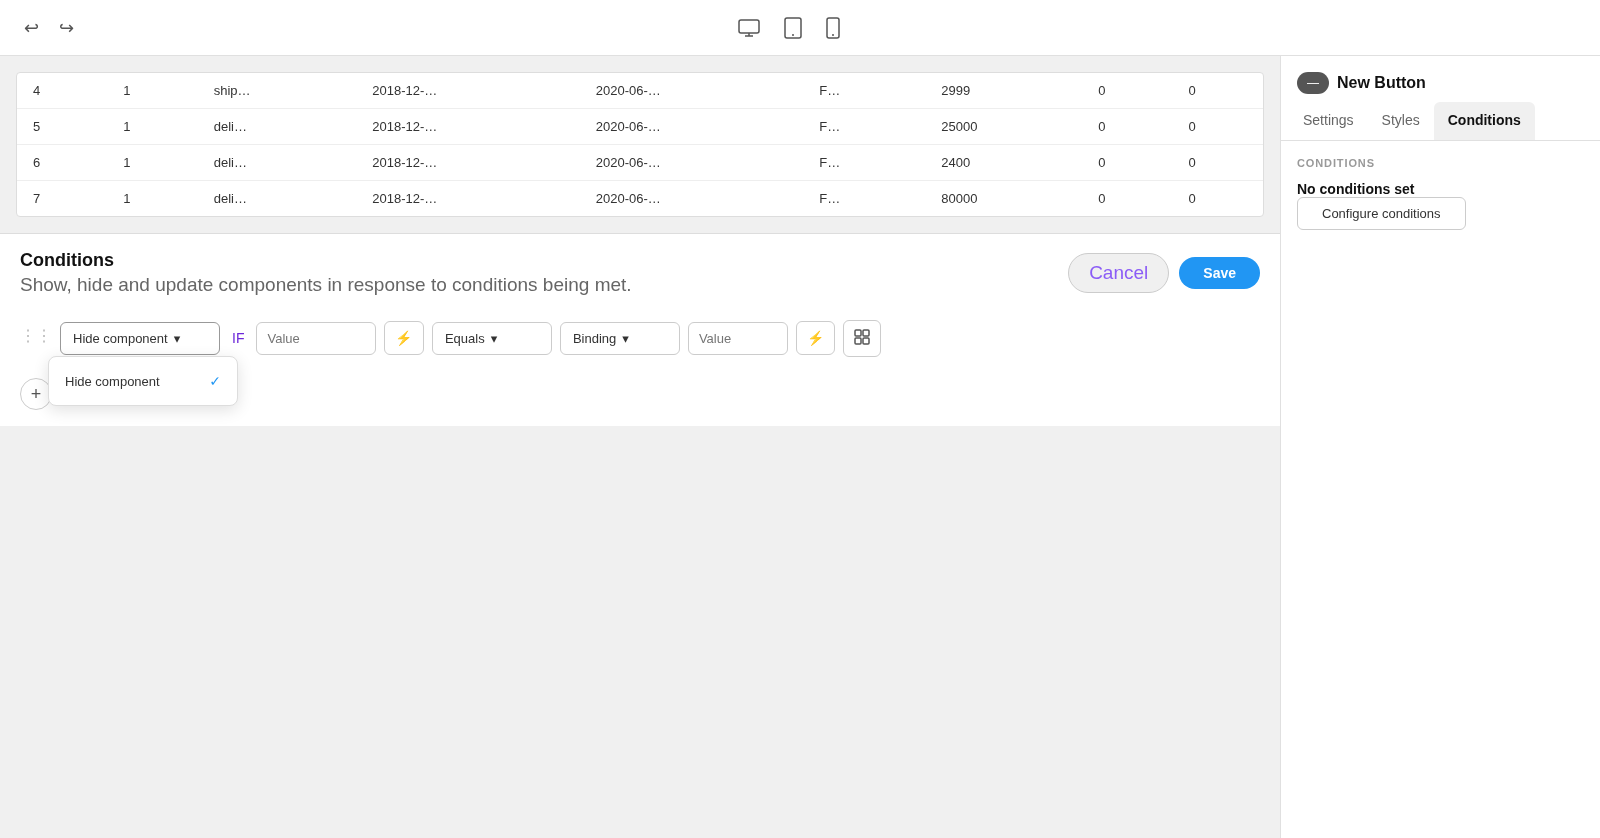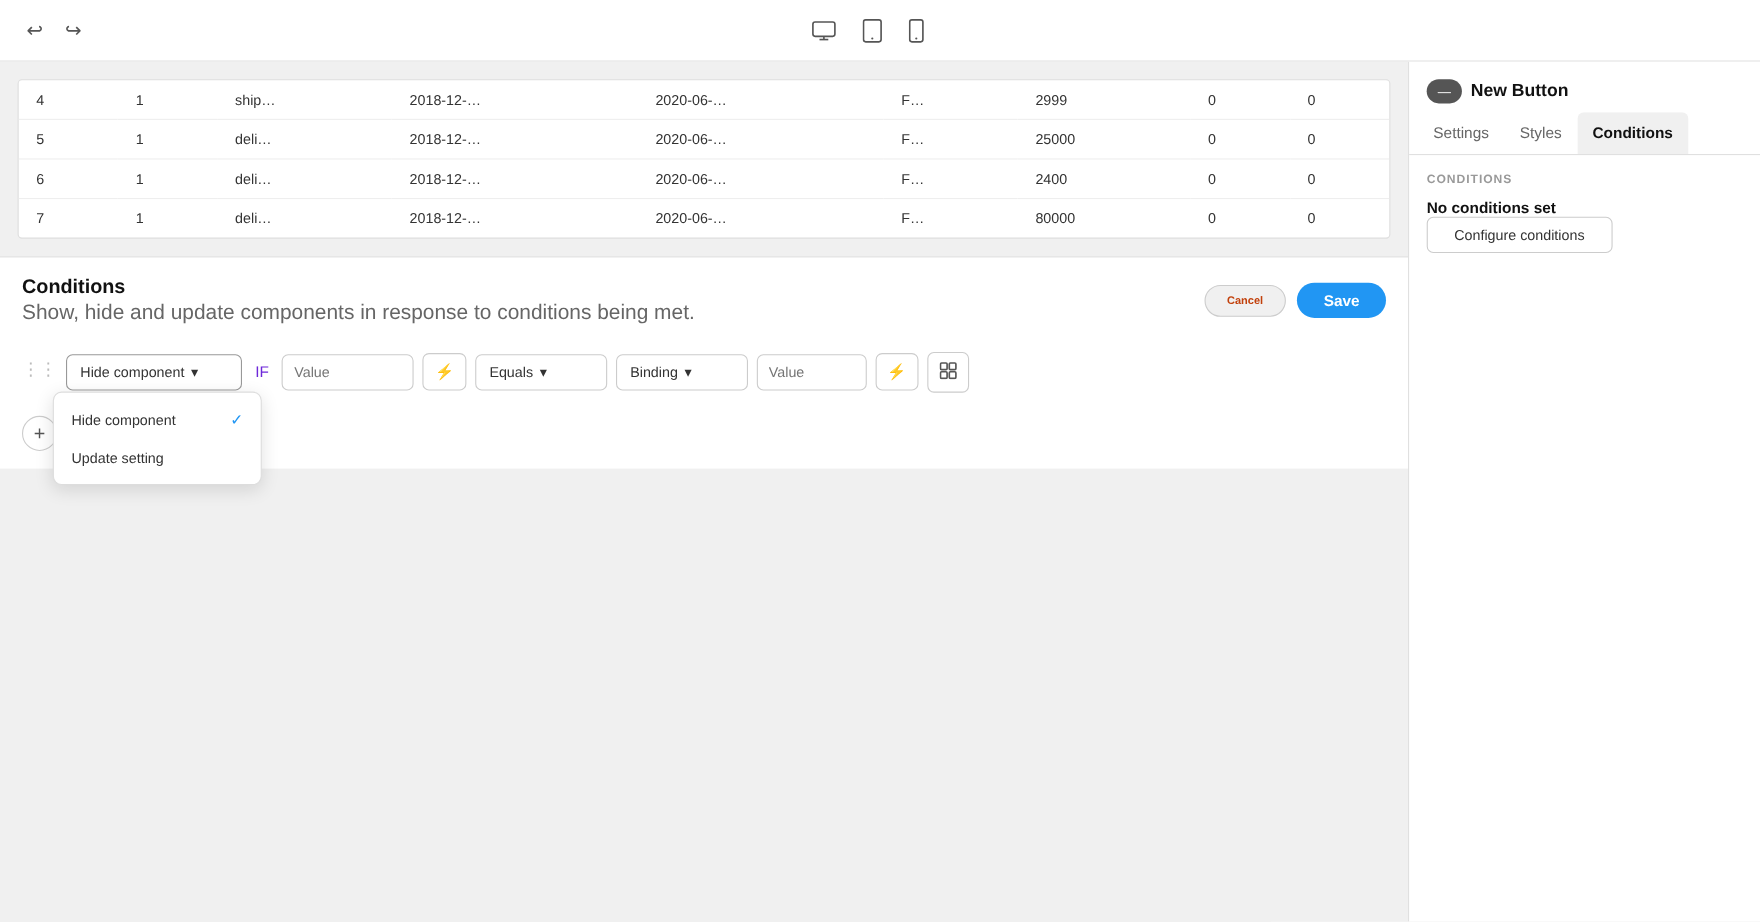--- a/index.html
+++ b/index.html
@@ -50,21 +50,21 @@
     }
     .conditions-header-left h2 {
       font-size: 18px; font-weight: 700; color: #111;
     }
     .conditions-header-left p {
       font-size: 19px; color: #666; margin-top: 3px;
     }
     .conditions-header-right { display: flex; gap: 10px; align-items: center; }
     .btn-cancel {
       background: #f0f0f0; border: 1px solid #ccc; border-radius: 20px;
-      padding: 8px 20px; font-size: 10px; cursor: pointer; color: #c2410c; font-weight: bold;
+      padding: 8px 20px; font-size: 19px; cursor: pointer; color: #8b5cf6;
     }
     .btn-save {
       background: #2196f3; border: none; border-radius: 20px;
       padding: 8px 24px; font-size: 14px; cursor: pointer; color: #fff; font-weight: 600;
     }
 
     
     .condition-rows-area {
       padding: 12px 20px 12px 20px; display: flex; align-items: flex-start; gap: 8px; position: relative;
     }
@@ -310,23 +310,20 @@
               </svg>
             </span>
           </button>
         </div>
 
         <div class="dropdown-menu" id="dropdown-menu">
         <div class="dropdown-item">
               <span>Hide component</span>
               <span class="check-mark">✓</span>
             </div>
-            <div class="dropdown-item">
-              <span>Update setting</span>
-            </div>
           </div>
       </div>
 
       <div class="add-btn-area">
         <button class="add-btn">+</button>
       </div>
     </div>
   </div>
 
   <div class="right-panel">

